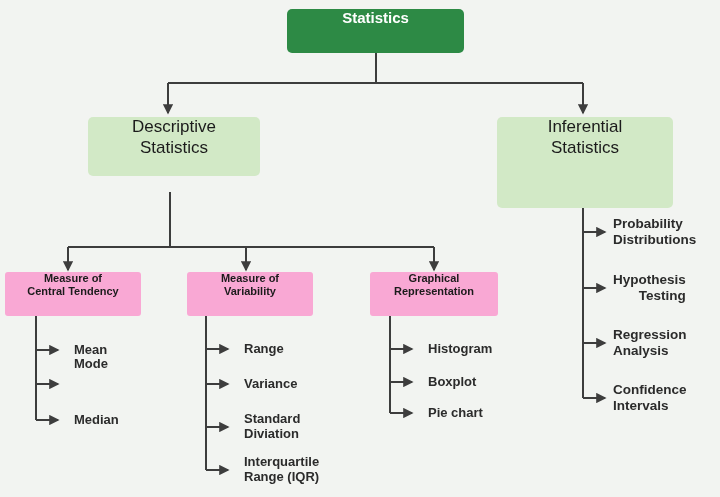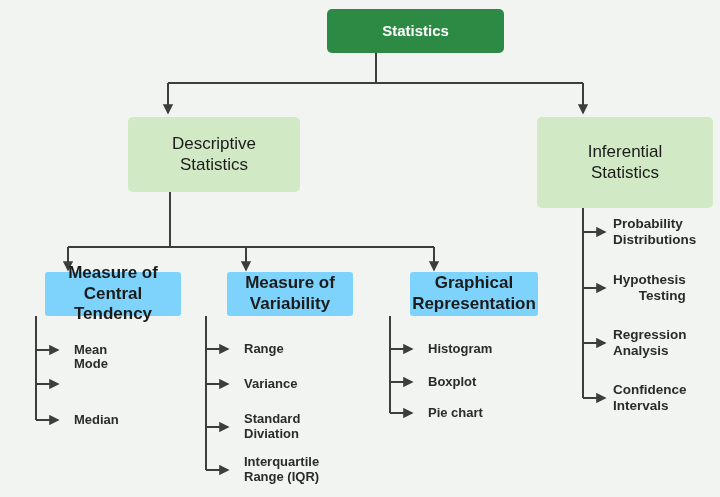--- a/index.html
+++ b/index.html
@@ -22,44 +22,43 @@
     position: absolute;
     left: 0;
     top: 0;
     width: 720px;
     height: 497px;
     pointer-events: none;
   }
   .node {
     position: absolute;
     display: flex;
-    align-items: center;
+    align-items: flex-start;
     justify-content: center;
     text-align: center;
     box-sizing: border-box;
     line-height: 1.22;
-    margin-left: 40px;
   }
   .node-root {
     background: #2d8a45;
     color: #ffffff;
     font-weight: bold;
     font-size: 15px;
     border-radius: 5px;
   }
   .node-branch {
     background: #d2e9c6;
     color: #1b1b1b;
     font-size: 17px;
     border-radius: 5px;
   }
   .node-category {
-    background: #7dd3fc;
+    background: #f9a8d4;
     color: #1b1b1b;
-    font-size: 17px;
+    font-size: 11px;
     font-weight: bold;
     border-radius: 3px;
   }
   .leaf {
     position: absolute;
     color: #2b2b2b;
     font-size: 13px;
     font-weight: bold;
     line-height: 1.18;
     white-space: nowrap;
@@ -113,21 +112,21 @@
       <path d="M 583 288 L 605 288" marker-end="url(#arrow)"></path>
       <path d="M 583 343 L 605 343" marker-end="url(#arrow)"></path>
       <path d="M 583 398 L 605 398" marker-end="url(#arrow)"></path>
     </g>
   </svg>
 
   <div class="node node-root" style="left:287px; top:9px; width:177px; height:44px;">
     <span>Statistics</span>
   </div>
 
-  <div class="node node-branch" style="left:88px; top:117px; width:172px; height:75px;">
+  <div class="node node-branch" style="left:88px; top:117px; width:172px; height:59px;">
     <div>
       <div>Descriptive</div>
       <div>Statistics</div>
     </div>
   </div>
 
   <div class="node node-branch" style="left:497px; top:117px; width:176px; height:91px;">
     <div>
       <div>Inferential</div>
       <div>Statistics</div>

